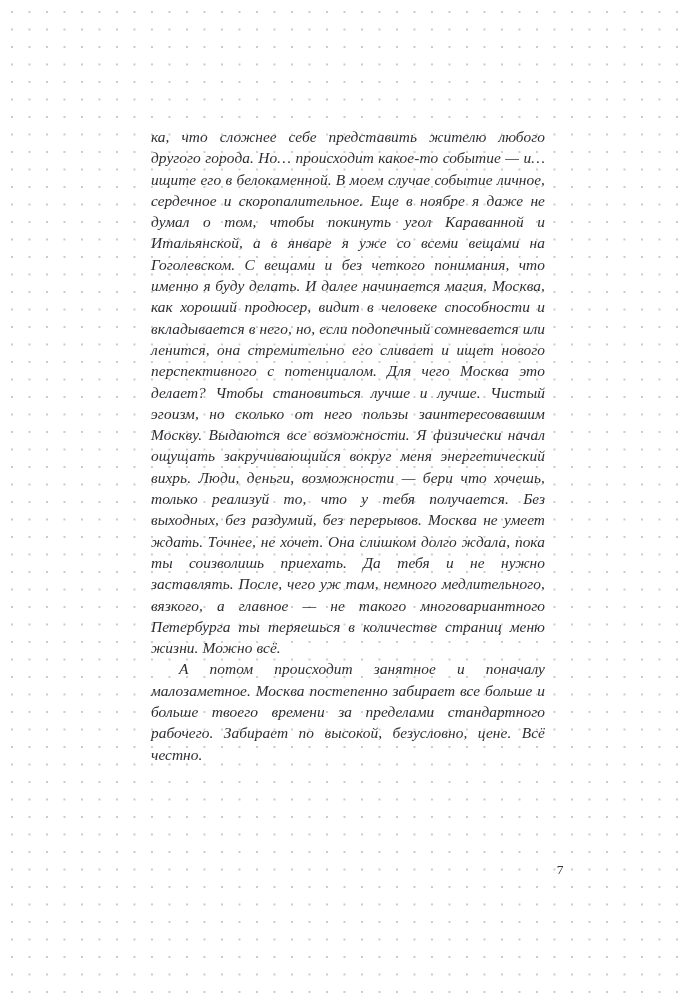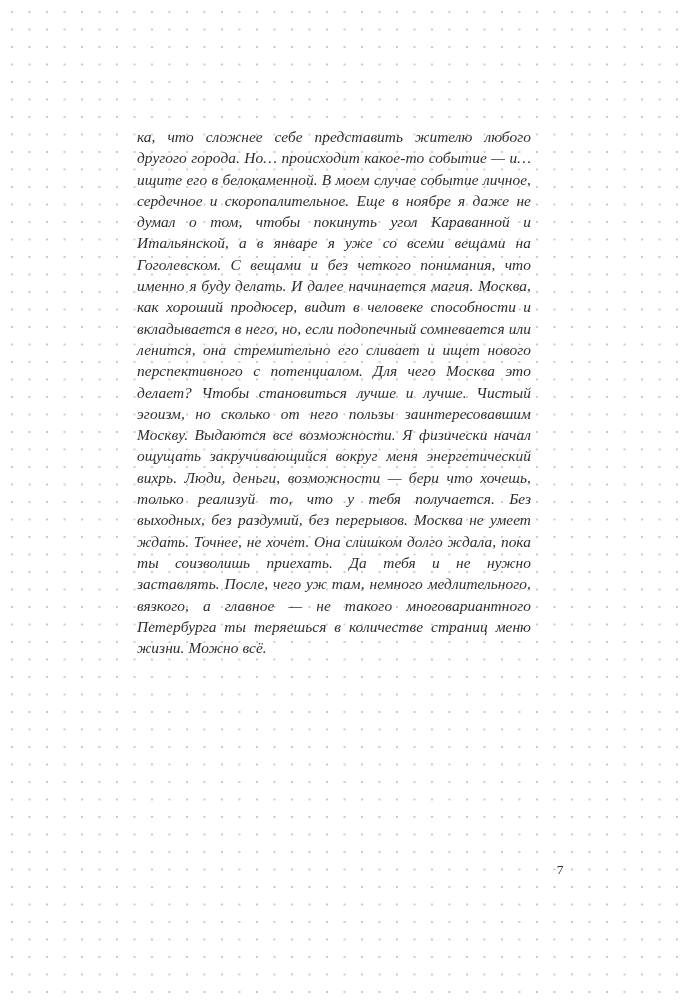--- a/index.html
+++ b/index.html
@@ -24,21 +24,21 @@
     background-color: #ffffff;
     background-image:
       radial-gradient(circle at 1px 1px, #c9c9cd 1.05px, rgba(255,255,255,0) 1.35px);
     background-size: 17.5px 17.5px;
     background-position: 11px 11px;
   }
 
   
   #text-column {
     position: absolute;
-    left: 137px;
+    left: 151px;
     top: 126px;
     width: 394px;
     font-family: Liberation Serif, serif;
   }
 
   .para {
     margin: 0;
     text-align: justify;
     text-align-last: left;
     text-justify: inter-word;
@@ -67,17 +67,18 @@
     color: #33333a;
   }
 </style>
 </head>
 <body>
 
 <div id="page">
 
   <div id="text-column">
     <p class="para">ка, что сложнее себе представить жителю любо­го другого города. Но… происходит какое-то со­бытие — и… ищите его в белокаменной. В моем случае событие личное, сердечное и скоропалитель­ное. Еще в ноябре я даже не думал о том, чтобы покинуть угол Караванной и Итальянской, а в ян­варе я уже со всеми вещами на Гоголевском. С веща­ми и без четкого понимания, что именно я буду делать. И далее начинается магия. Москва, как хороший продюсер, видит в человеке способности и вкладывается в него, но, если подопечный сомне­вается или ленится, она стремительно его слива­ет и ищет нового перспективного с потенциалом. Для чего Москва это делает? Чтобы становить­ся лучше и лучше. Чистый эгоизм, но сколько от него пользы заинтересовавшим Москву. Выдаются все возможности. Я физически начал ощущать за­кручивающийся вокруг меня энергетический вихрь. Люди, деньги, возможности — бери что хочешь, только реализуй то, что у тебя получается. Без выходных, без раздумий, без перерывов. Москва не умеет ждать. Точнее, не хочет. Она слишком дол­го ждала, пока ты соизволишь приехать. Да тебя и не нужно заставлять. После, чего уж там, не­много медлительного, вязкого, а главное — не та­кого многовариантного Петербурга ты теряешься в количестве страниц меню жизни. Можно всё.</p>
+    <p class="para indent">А потом происходит занятное и поначалу малозаметное. Москва постепенно забирает все больше и больше твоего времени за пределами стандартного рабочего. Забирает по высокой, без­условно, цене. Всё честно.</p>
   </div>
 
   <div id="folio">7</div>
 
 </div>
 
 </body></html>

